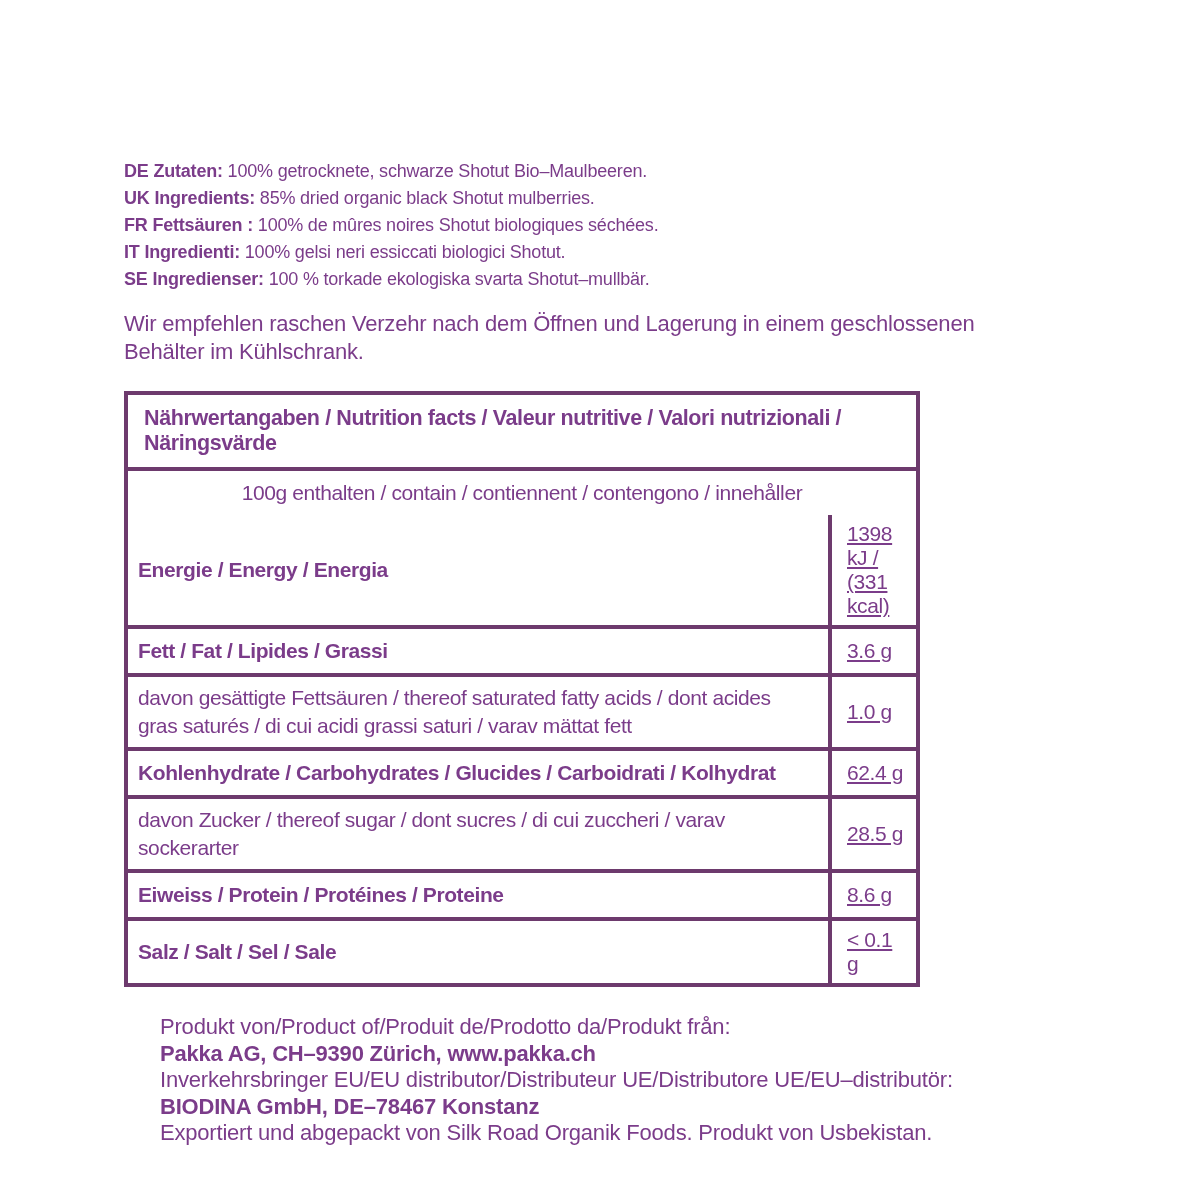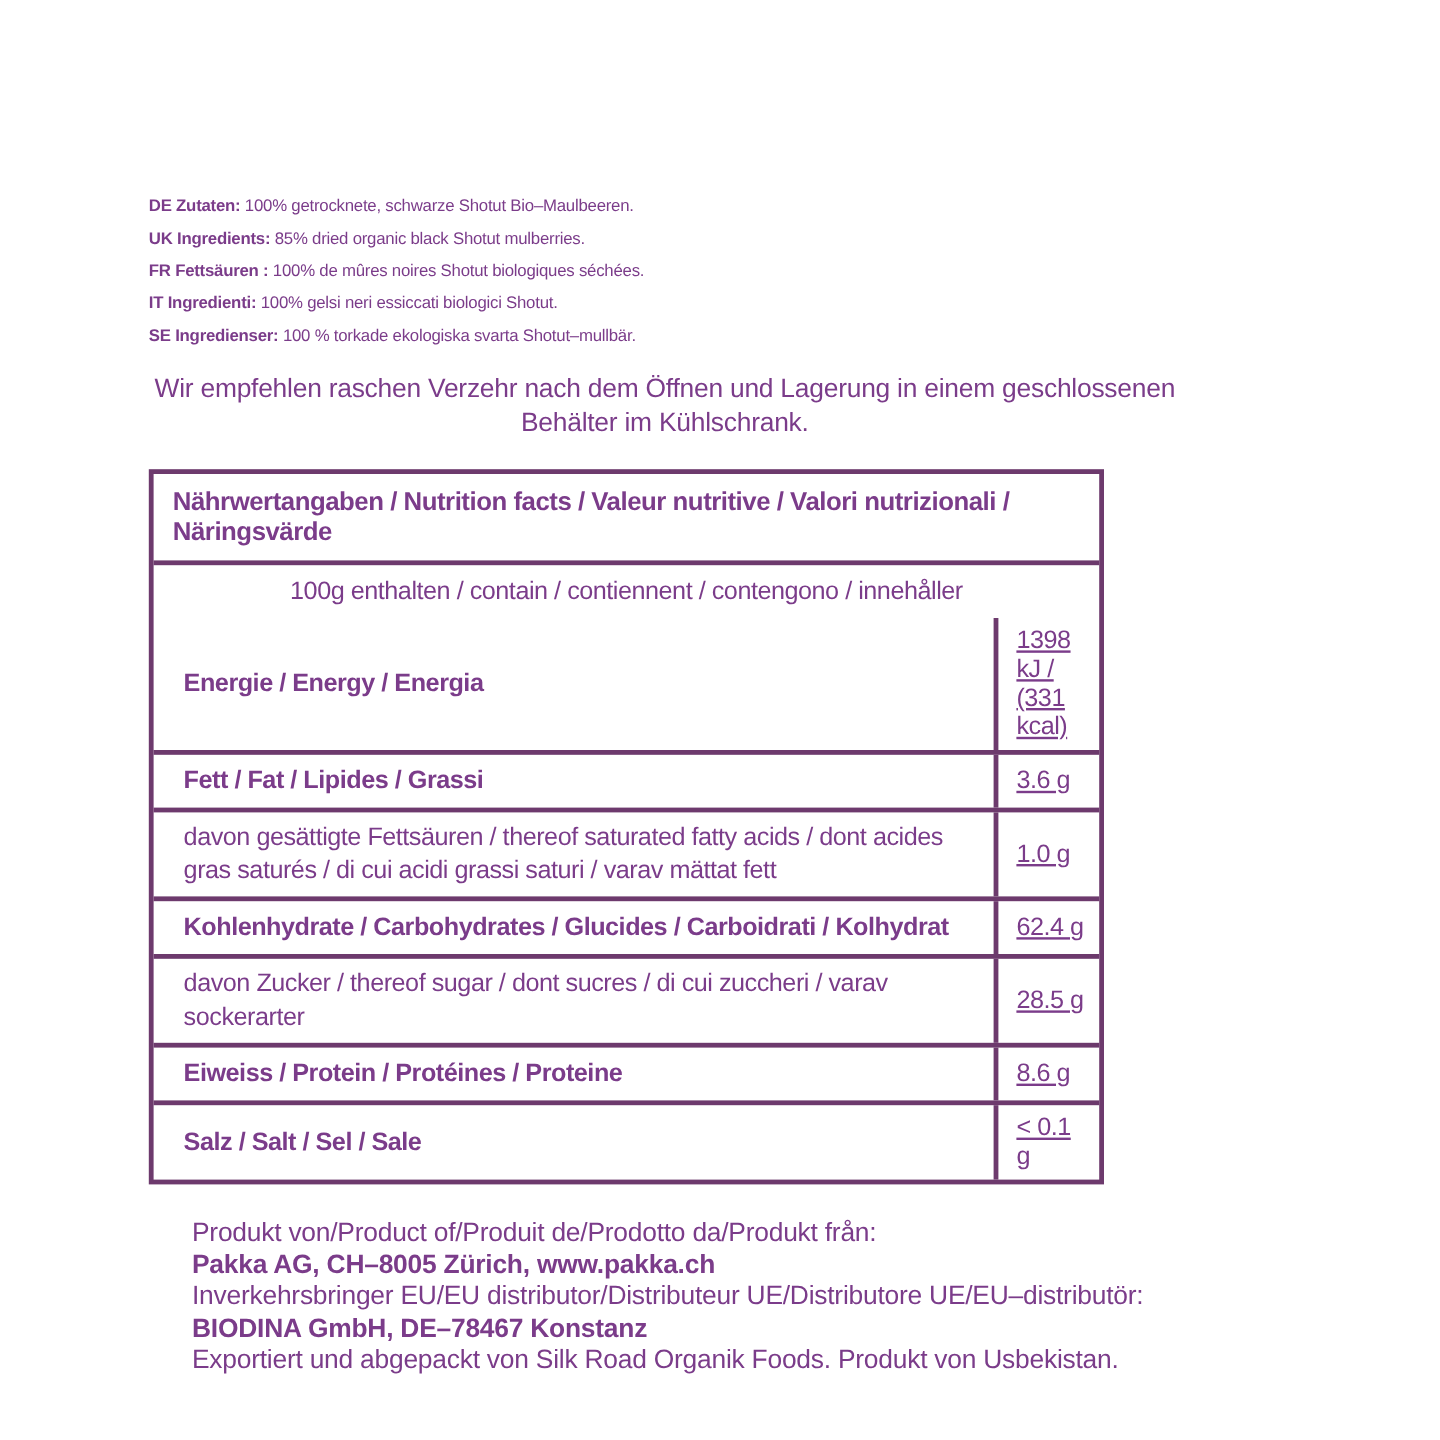--- a/index.html
+++ b/index.html
@@ -8,30 +8,29 @@
     background: #ffffff;
     font-family: "Liberation Sans", "DejaVu Sans", sans-serif;
     color: #7b3c8a;
   }
   .label-sheet {
     width: 952px;
     margin: 0 auto;
     padding-top: 158px;
   }
   
-  .ingredients { font-size: 14px; line-height: 27px; letter-spacing: -0.2px; }
+  .ingredients { font-size: 18px; line-height: 27px; letter-spacing: -0.2px; }
   .ing-line .b { font-weight: bold; }
   
   .note {
     margin-top: 17px;
     font-size: 22px;
     line-height: 28px;
     max-width: 860px;
     letter-spacing: -0.2px;
-    text-align: center;
   }
   
   .ntable {
     margin-top: 25px;
     border: 4px solid #6d3a6d;
     width: 796px;
   }
   .trow { border-top: 4px solid #6d3a6d; }
   .trow:first-child { border-top: none; }
   .trow.title {
@@ -45,21 +44,21 @@
     letter-spacing: -0.4px;
     text-align: center;
     padding: 10px 16px;
   }
   .trow.datarow { display: flex; align-items: stretch; }
   .cell-label {
     width: 700px;
     min-height: 44px;
     display: flex;
     align-items: center;
-    padding: 7px 24px 7px 25px;
+    padding: 7px 24px 7px 10px;
     font-size: 21px;
     line-height: 28px;
     letter-spacing: -0.4px;
   }
   .datarow.bold .cell-label { font-weight: bold; }
   .cell-value {
     flex: 1;
     border-left: 4px solid #6d3a6d;
     display: flex;
     align-items: center;
@@ -128,21 +127,21 @@
   <div class="trow datarow bold">
     <div class="cell-label">Salz / Salt / Sel / Sale</div>
     <div class="cell-value">&lt; 0.1 g</div>
   </div>
 </div>
   </div>
 
   <div class="footer" id="footer">
   <div class="f-line">Produkt von/Product of/Produit de/Prodotto da/Produkt från:</div>
 
-  <div class="f-line bold">Pakka AG, CH–8005 Zürich, www.pakka.ch</div>
+  <div class="f-line bold">Pakka AG, CH–9390 Zürich, www.pakka.ch</div>
 
   <div class="f-line">Inverkehrsbringer EU/EU distributor/Distributeur UE/Distributore UE/EU–distributör:</div>
 
   <div class="f-line bold">BIODINA GmbH, DE–78467 Konstanz</div>
 
   <div class="f-line">Exportiert und abgepackt von Silk Road Organik Foods. Produkt von Usbekistan.</div>
 </div>
 
 </div>
 

